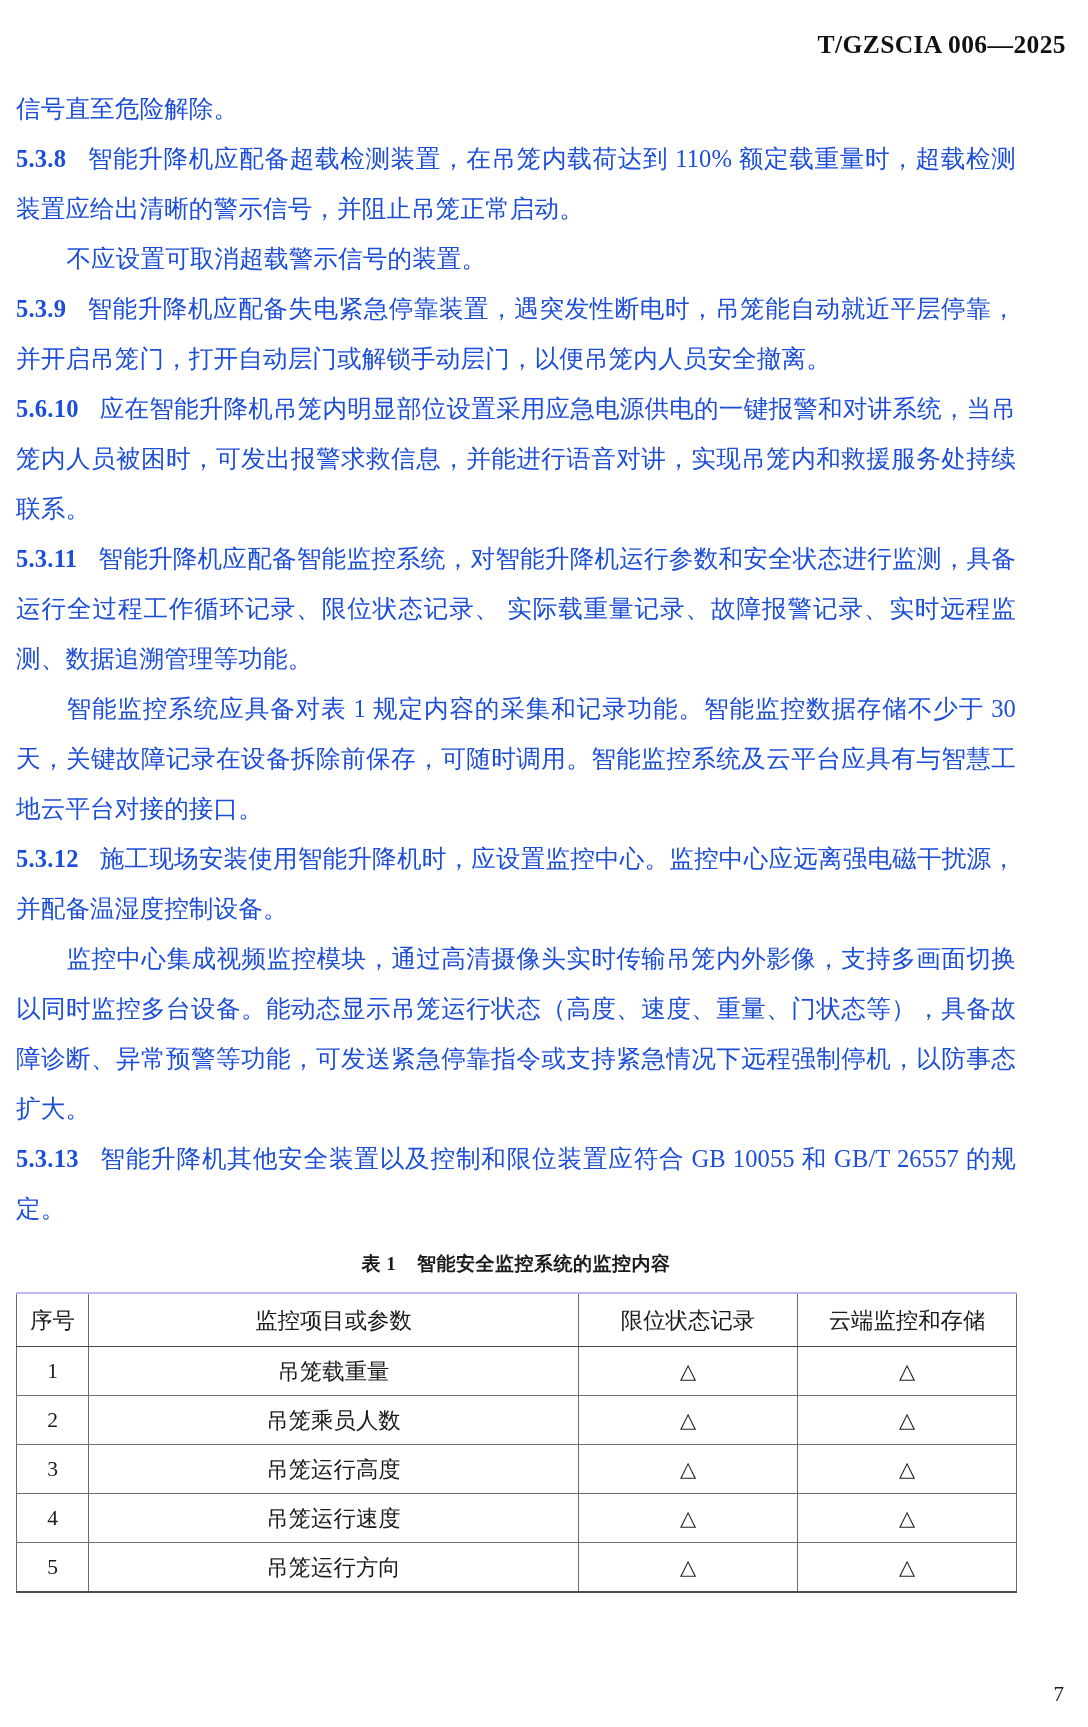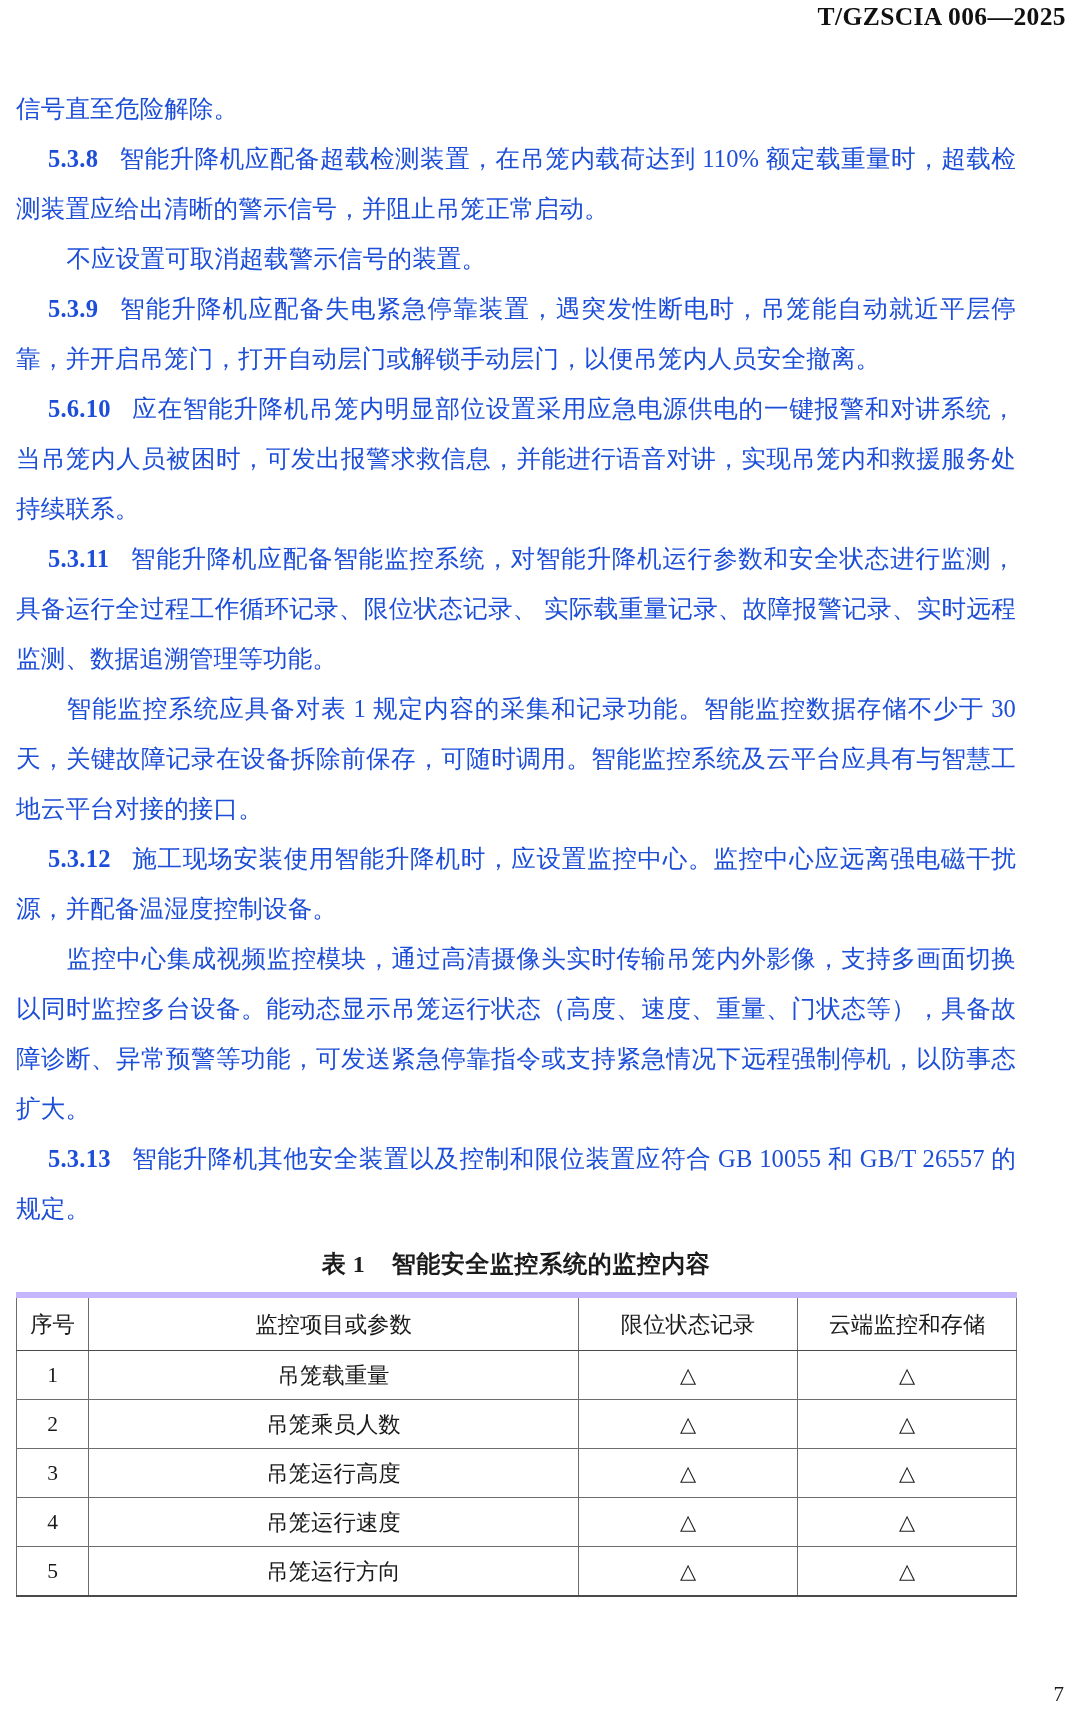--- a/index.html
+++ b/index.html
@@ -19,21 +19,21 @@
     position: relative;
     width: 1088px;
     height: 1727px;
     box-sizing: border-box;
     padding: 0;
   }
 
   
   .header {
     position: absolute;
-    top: 2px;
+    top: 30px;
     left: 60px;
     right: 22px;
     text-align: right;
     font-weight: bold;
     font-size: 25.5px;
     letter-spacing: 0.4px;
     color: #111;
   }
 
   
@@ -55,32 +55,31 @@
     font-family: "Liberation Serif", "DejaVu Serif", serif;
     letter-spacing: 0.1px;
   }
   p.indent {
     text-indent: 2.05em;
   }
   .clause-num {
     font-weight: bold;
     font-family: "Liberation Serif", "DejaVu Serif", serif;
     letter-spacing: 0.2px;
-    margin-left: 32px;
   }
   .gap {
     display: inline-block;
     width: 0.85em;
   }
 
   
   .table-caption {
     margin-top: 10px;
     text-align: center;
-    font-size: 24px;
+    font-size: 19px;
     font-weight: bold;
     line-height: 40px;
     letter-spacing: 0.5px;
   }
   .table-caption .cap-gap { display: inline-block; width: 1.1em; }
 
   
   table.mon-table {
     border-collapse: collapse;
     width: 1000px;
@@ -99,21 +98,21 @@
     vertical-align: middle;
     font-size: 22.4px;
     height: 48px;
     color: #1a1a1a;
     font-family: "Liberation Serif", "DejaVu Serif", serif;
     font-weight: normal;
     padding: 0 4px;
   }
   table.mon-table thead th {
     height: 52px;
-    border-top: 6px solid #c4b5fd;
+    border-top: 2px solid #c4b5fd;
     border-bottom: 1.5px solid #4a4a4a;
   }
   table.mon-table tbody tr:last-child td {
     border-bottom: 2px solid #4a4a4a;
   }
   table.mon-table td.num {
     font-size: 21.5px;
   }
   table.mon-table td.mark {
     font-size: 21px;

